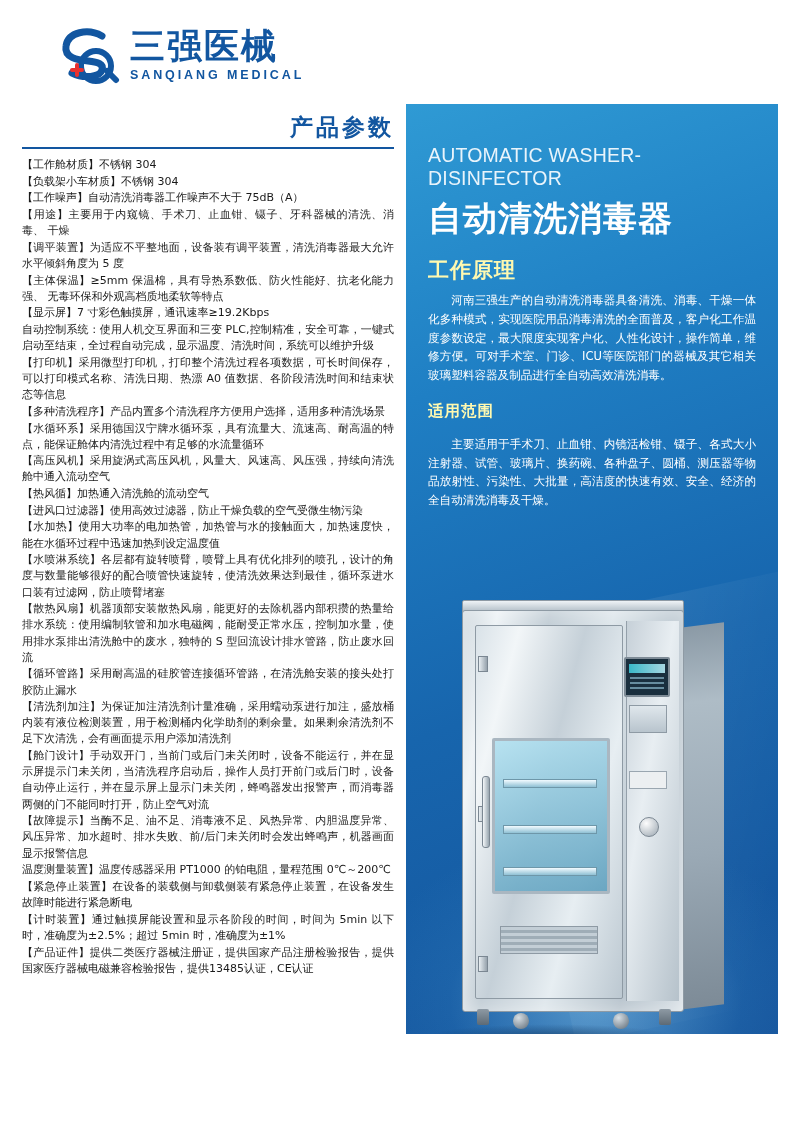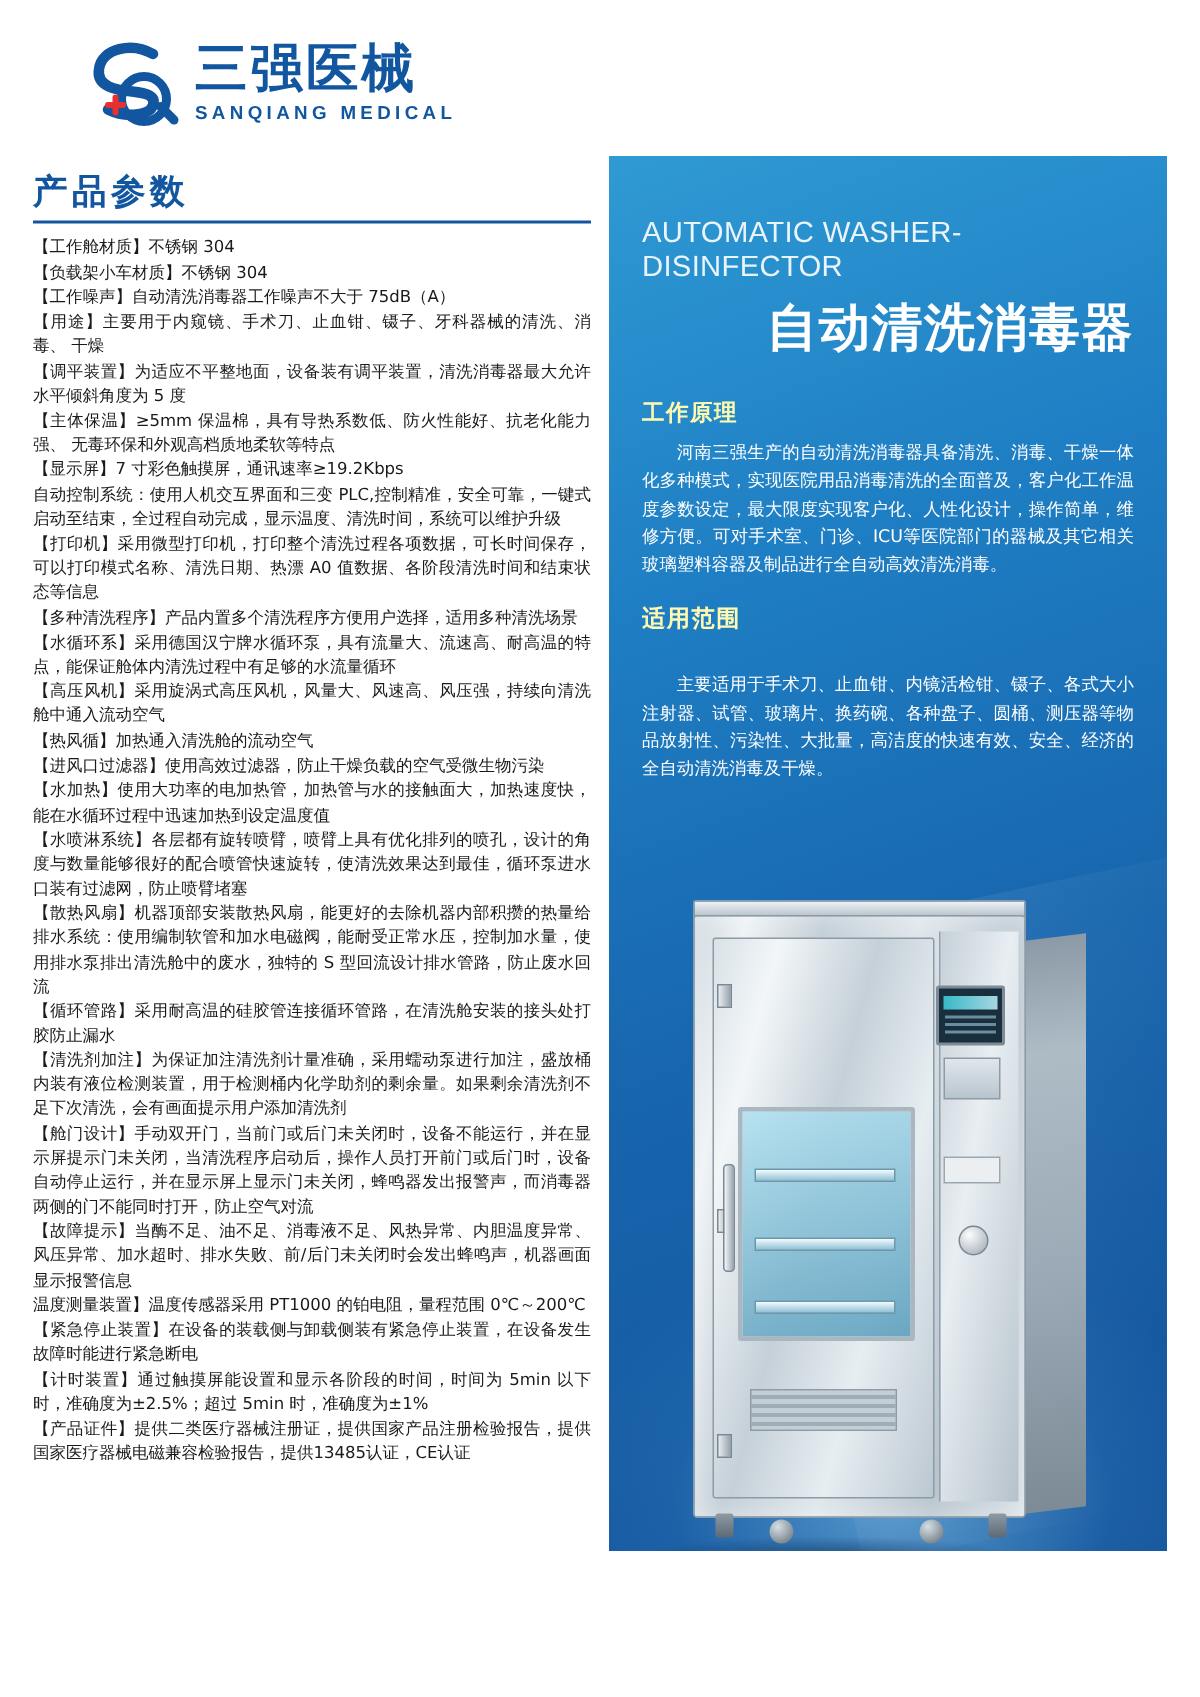--- a/index.html
+++ b/index.html
@@ -63,21 +63,21 @@
     position: absolute;
     left: 22px;
     top: 112px;
     width: 372px;
   }
   .left-title {
     font-family: "DejaVu Sans", sans-serif;
     font-size: 23px;
     font-weight: bold;
     color: #1256a0;
-    text-align: left;
+    text-align: right;
     letter-spacing: 3px;
     margin-bottom: 4px;
   }
   .title-rule {
     height: 2px;
     background: #1256a0;
     margin: 4px 0 8px 0;
   }
   .spec-body {
     font-family: "DejaVu Sans", "Liberation Sans", sans-serif;
@@ -116,26 +116,25 @@
     letter-spacing: 0.2px;
     font-weight: normal;
   }
   .r-cn-title {
     margin-top: 6px;
     font-family: Liberation Serif, serif;
     font-size: 34px;
     font-weight: bold;
     color: #ffffff;
     letter-spacing: 1px;
-    text-align: right;
   }
   .r-sub {
-    margin-top: 24px;
+    margin-top: 14px;
     font-family: Liberation Serif, serif;
-    font-size: 15px;
+    font-size: 21px;
     font-weight: bold;
     color: #fff9b0;
     letter-spacing: 1px;
   }
   .r-para {
     margin-top: 7px;
     font-family: "DejaVu Sans", "Liberation Sans", sans-serif;
     font-size: 11.6px;
     line-height: 1.62;
     color: #ffffff;
@@ -144,21 +143,21 @@
   }
   .r-sub2 {
     margin-top: 16px;
     font-family: "DejaVu Sans", sans-serif;
     font-size: 15.5px;
     font-weight: bold;
     color: #fff9b0;
     letter-spacing: 1px;
   }
   .r-para2 {
-    margin-top: 24px;
+    margin-top: 13px;
     font-family: "DejaVu Sans", "Liberation Sans", sans-serif;
     font-size: 11.6px;
     line-height: 1.62;
     color: #ffffff;
     text-align: justify;
     text-indent: 2em;
   }
 
   
   .machine-area {

